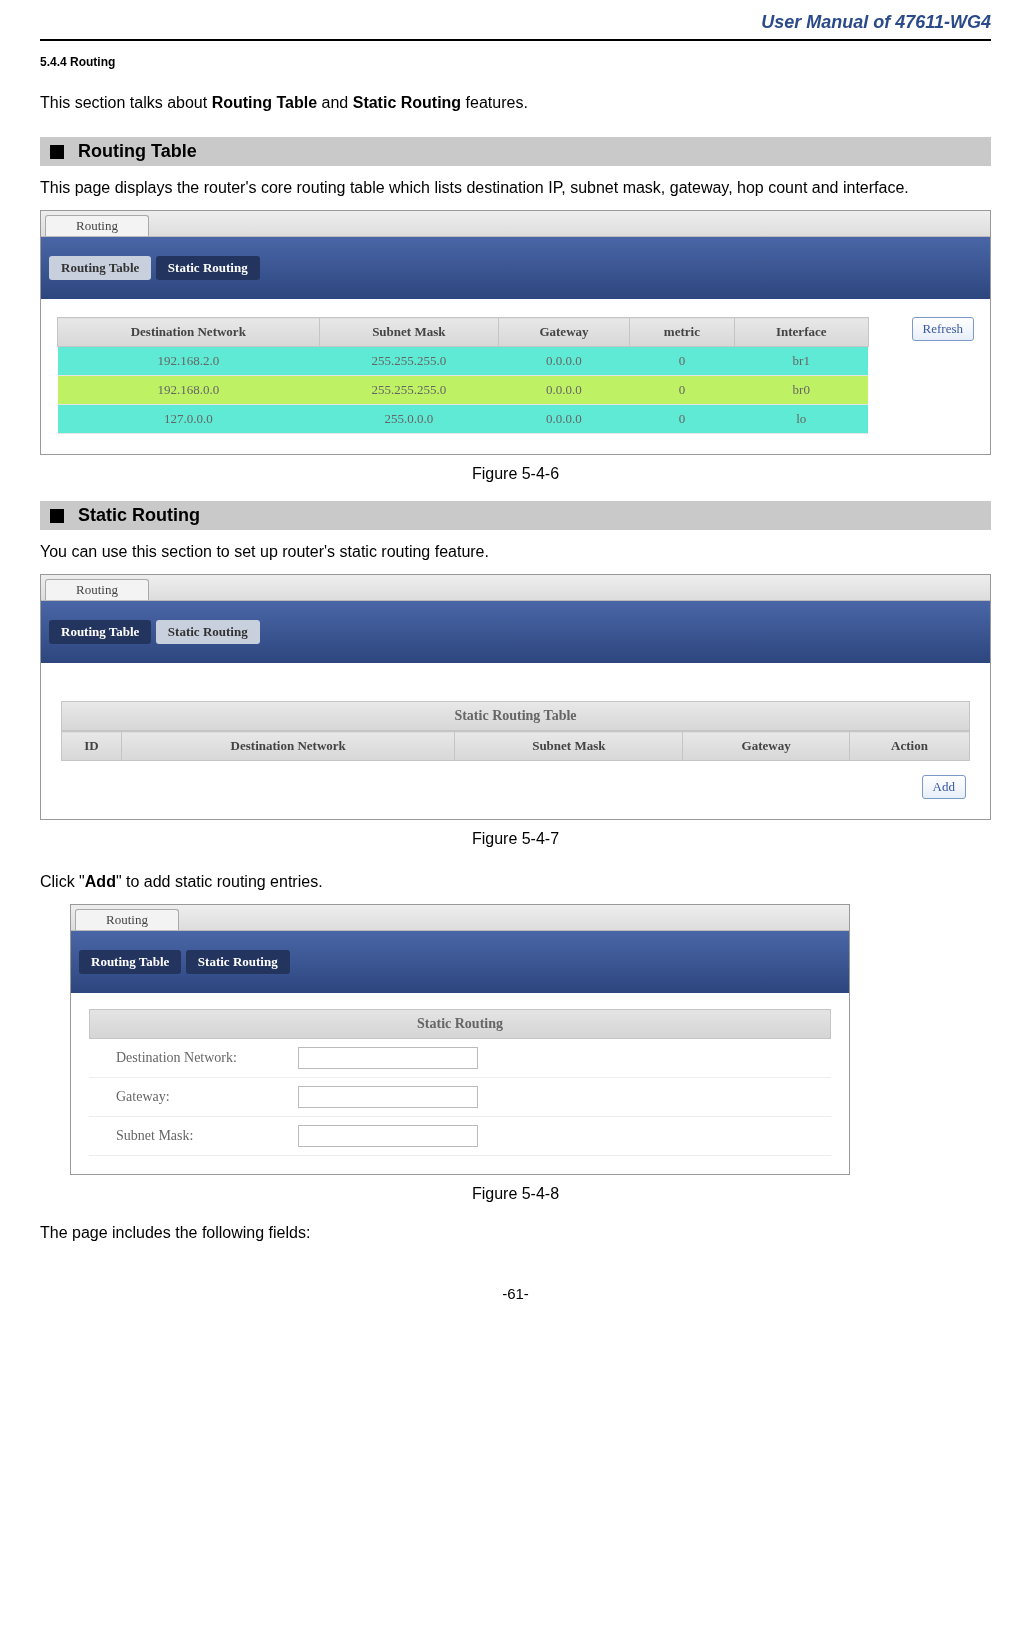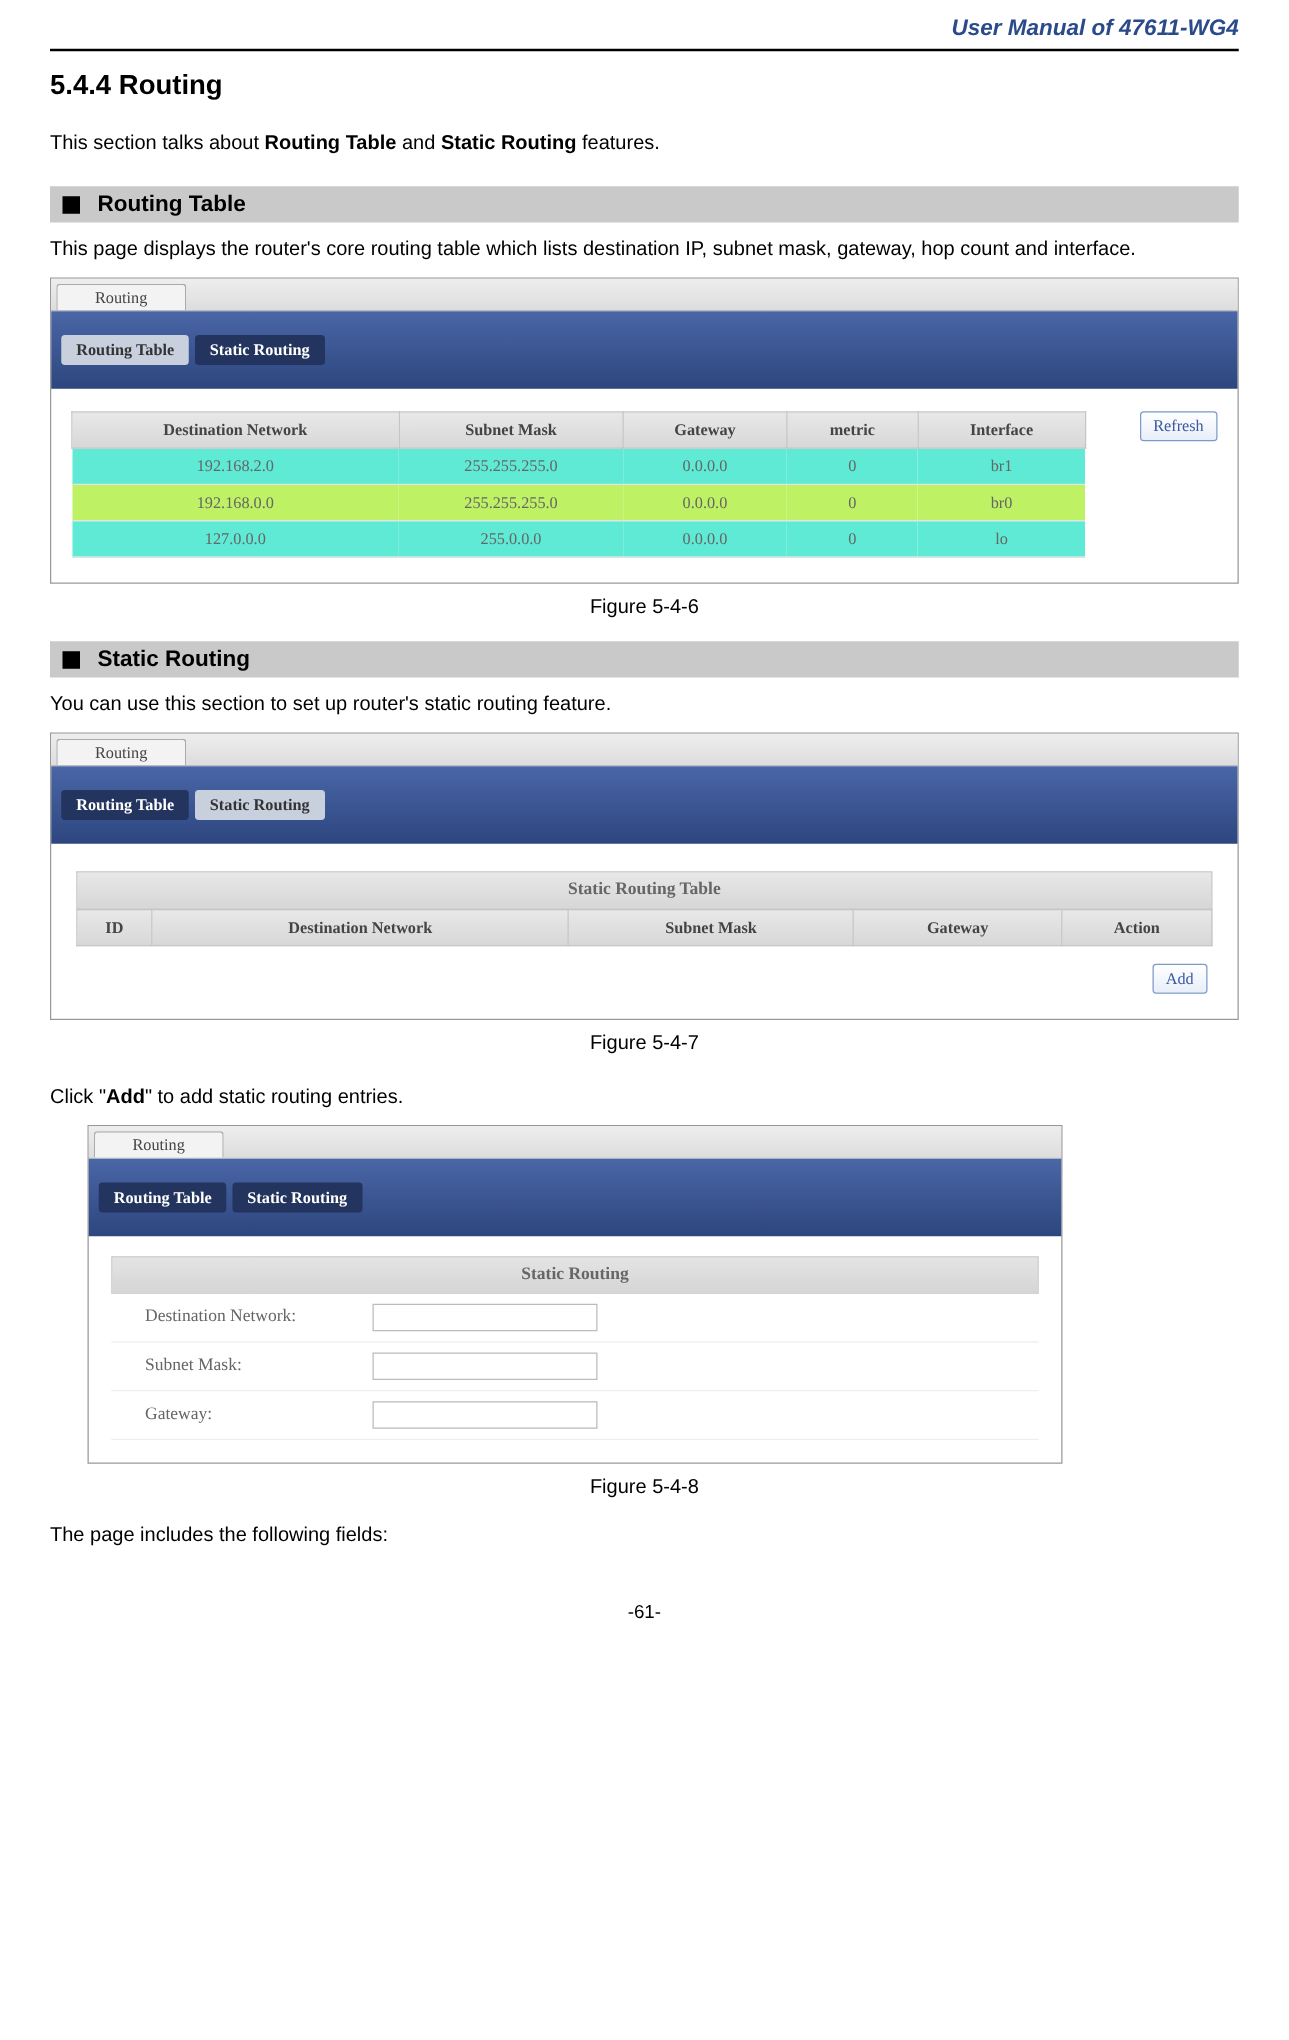--- a/index.html
+++ b/index.html
@@ -16,21 +16,21 @@
   .header-right {
     text-align: right;
     color: #2b4a8a;
     font-style: italic;
     font-weight: bold;
     font-size: 18px;
     padding: 12px 0 6px;
   }
   .hr-thick { border: none; border-top: 2px solid #000; margin: 0 0 14px 0; }
   .h-sec {
-    font-size: 22px;
+    font-size: 12px;
     font-weight: bold;
     margin: 6px 0 18px 0;
   }
   .body-text {
     font-size: 16px;
     line-height: 2.0;
     margin: 0 0 6px 0;
     text-align: justify;
   }
   .sub-heading-bar {
@@ -263,21 +263,21 @@
   <p class="body-text">You can use this section to set up router's static routing feature.</p>
 
   <div class="screenshot">
     <div class="ss-topbar">
       <span class="ss-tab">Routing</span>
     </div>
     <div class="ss-navbar">
       <span class="ss-nav-item ss-nav-active">Routing Table</span>
       <span class="ss-nav-item ss-nav-inactive">Static Routing</span>
     </div>
-    <div class="ss-body" style="display:block; padding:22px 20px 16px;">
+    <div class="ss-body" style="display:block; padding:38px 20px 16px;">
       <div class="ss-table-title">Static Routing Table</div>
       <table class="ss-table">
         <thead>
           <tr>
             <th style="width:60px">ID</th>
             <th>Destination Network</th>
             <th>Subnet Mask</th>
             <th>Gateway</th>
             <th style="width:120px">Action</th>
           </tr>
@@ -303,27 +303,27 @@
       <span class="ss-nav-item ss-nav-active">Static Routing</span>
     </div>
     <div style="padding:16px 18px 18px;">
       <div class="ss-form">
         <div class="ss-form-title">Static Routing</div>
         <div class="frow">
           <div class="flabel">Destination Network:</div>
           <input type="text" style="">
         </div>
         <div class="frow">
+          <div class="flabel">Gateway:</div>
+          <input type="text" style="">
+        </div>
+        <div class="frow">
           <div class="flabel">Subnet Mask:</div>
           <input type="text" style="">
         </div>
-        <div class="frow">
-          <div class="flabel">Gateway:</div>
-          <input type="text" style="">
-        </div>
       </div>
     </div>
   </div>
   <div class="figure-caption">Figure 5-4-8</div>
 
   <p class="body-text">The page includes the following fields:</p>
 
   <div class="footer">-61-</div>
 </div>
 

